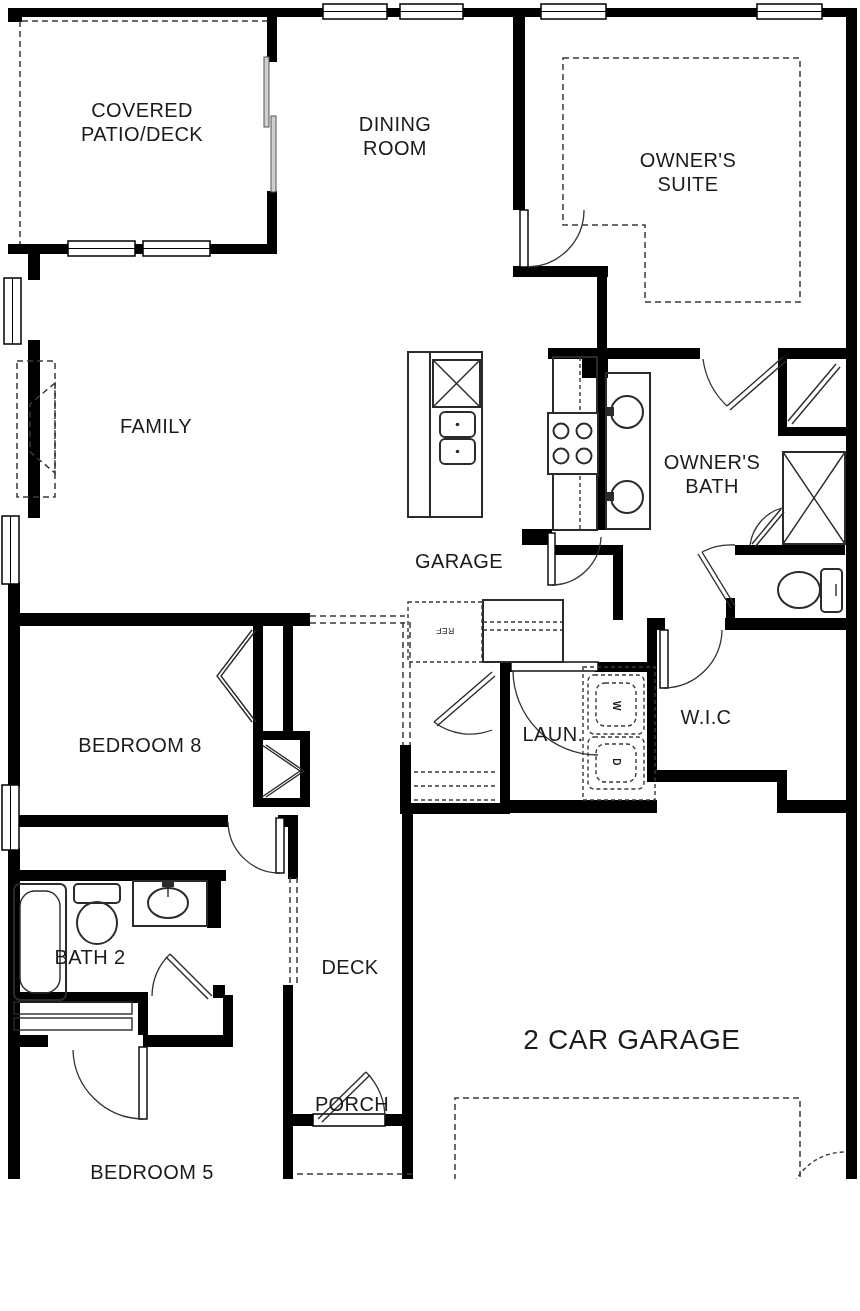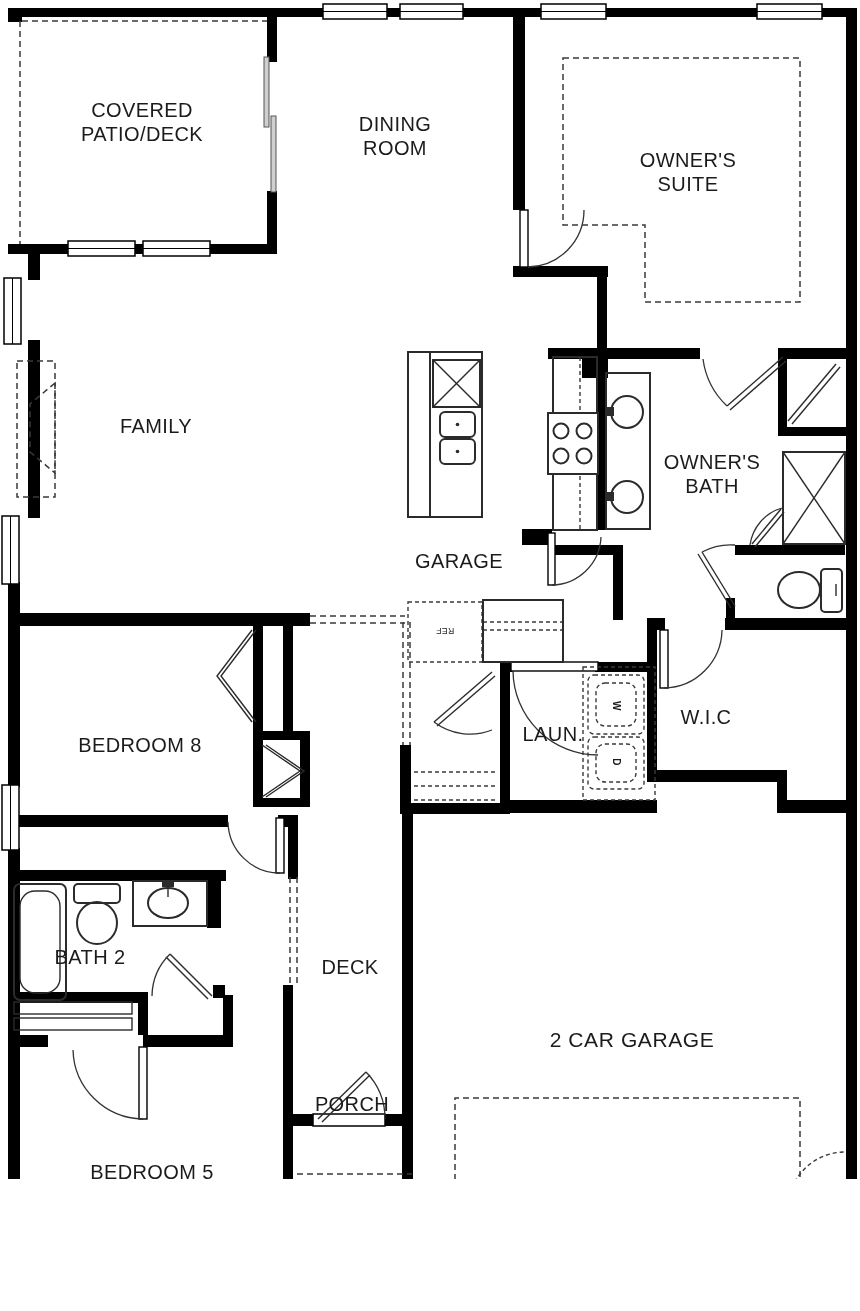--- a/index.html
+++ b/index.html
@@ -11,21 +11,21 @@
   .winline{stroke:#000000;stroke-width:1;}
   .fix{fill:none;stroke:#2b2b2b;stroke-width:2;}
   .fixthin{fill:none;stroke:#2b2b2b;stroke-width:1.4;}
   .leaf{fill:#ffffff;stroke:#000000;stroke-width:1.4;}
   .arc{fill:none;stroke:#333333;stroke-width:1.3;}
   .dash{fill:none;stroke:#3a3a3a;stroke-width:1.5;stroke-dasharray:6 4;}
   .dash2{fill:none;stroke:#3a3a3a;stroke-width:1.4;stroke-dasharray:4 3;}
   .slider{fill:#cfcfcf;stroke:#555555;stroke-width:1;}
   .room-label{position:absolute;transform:translate(-50%,-50%);font-size:20px;line-height:1.22;
       color:#1b1b1b;text-align:center;white-space:pre-line;letter-spacing:.4px;}
-  .lbl-garage{font-size:21px;letter-spacing:.6px;}
+  .lbl-garage{font-size:28px;letter-spacing:.6px;}
   .lbl-ref{font-size:8.5px;letter-spacing:.5px;transform:translate(-50%,-50%) rotate(180deg);}
   .lbl-wd{font-size:10px;font-weight:bold;transform:translate(-50%,-50%) rotate(90deg);}
 </style>
 </head>
 <body>
 
 <div class="plan">
 
   <svg class="geom" viewBox="0 0 860 1311" xmlns="http://www.w3.org/2000/svg">
 

